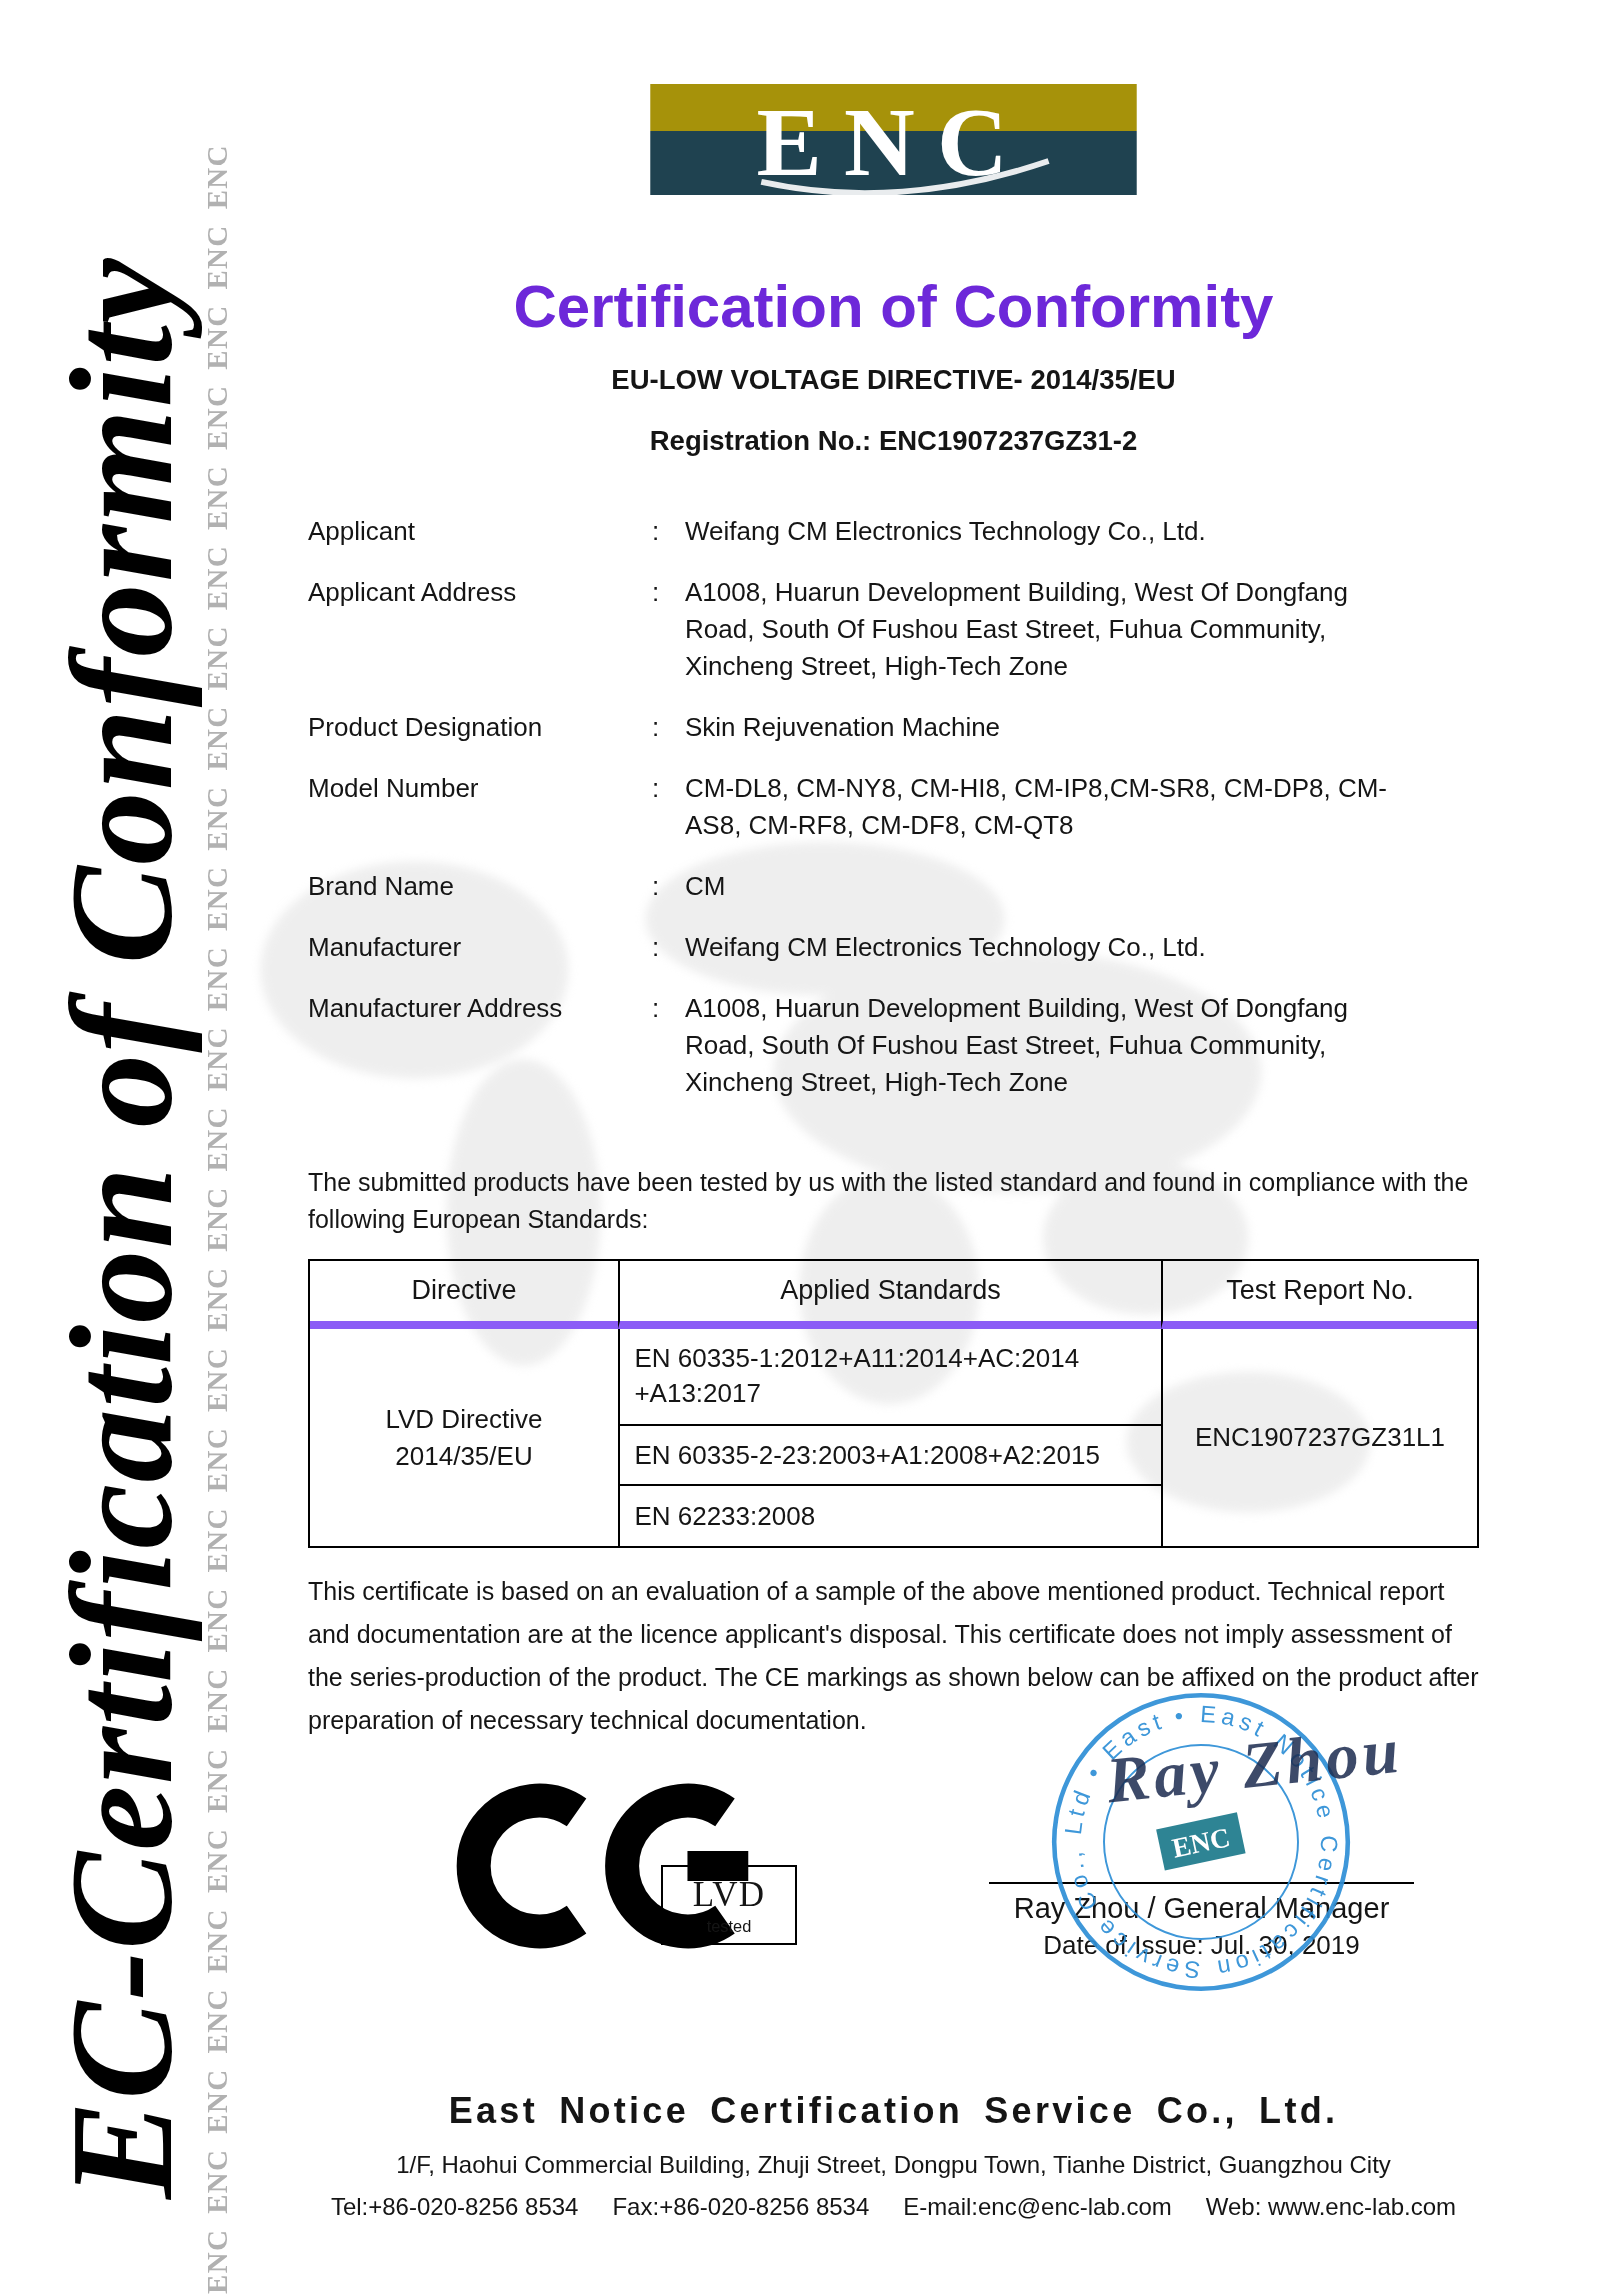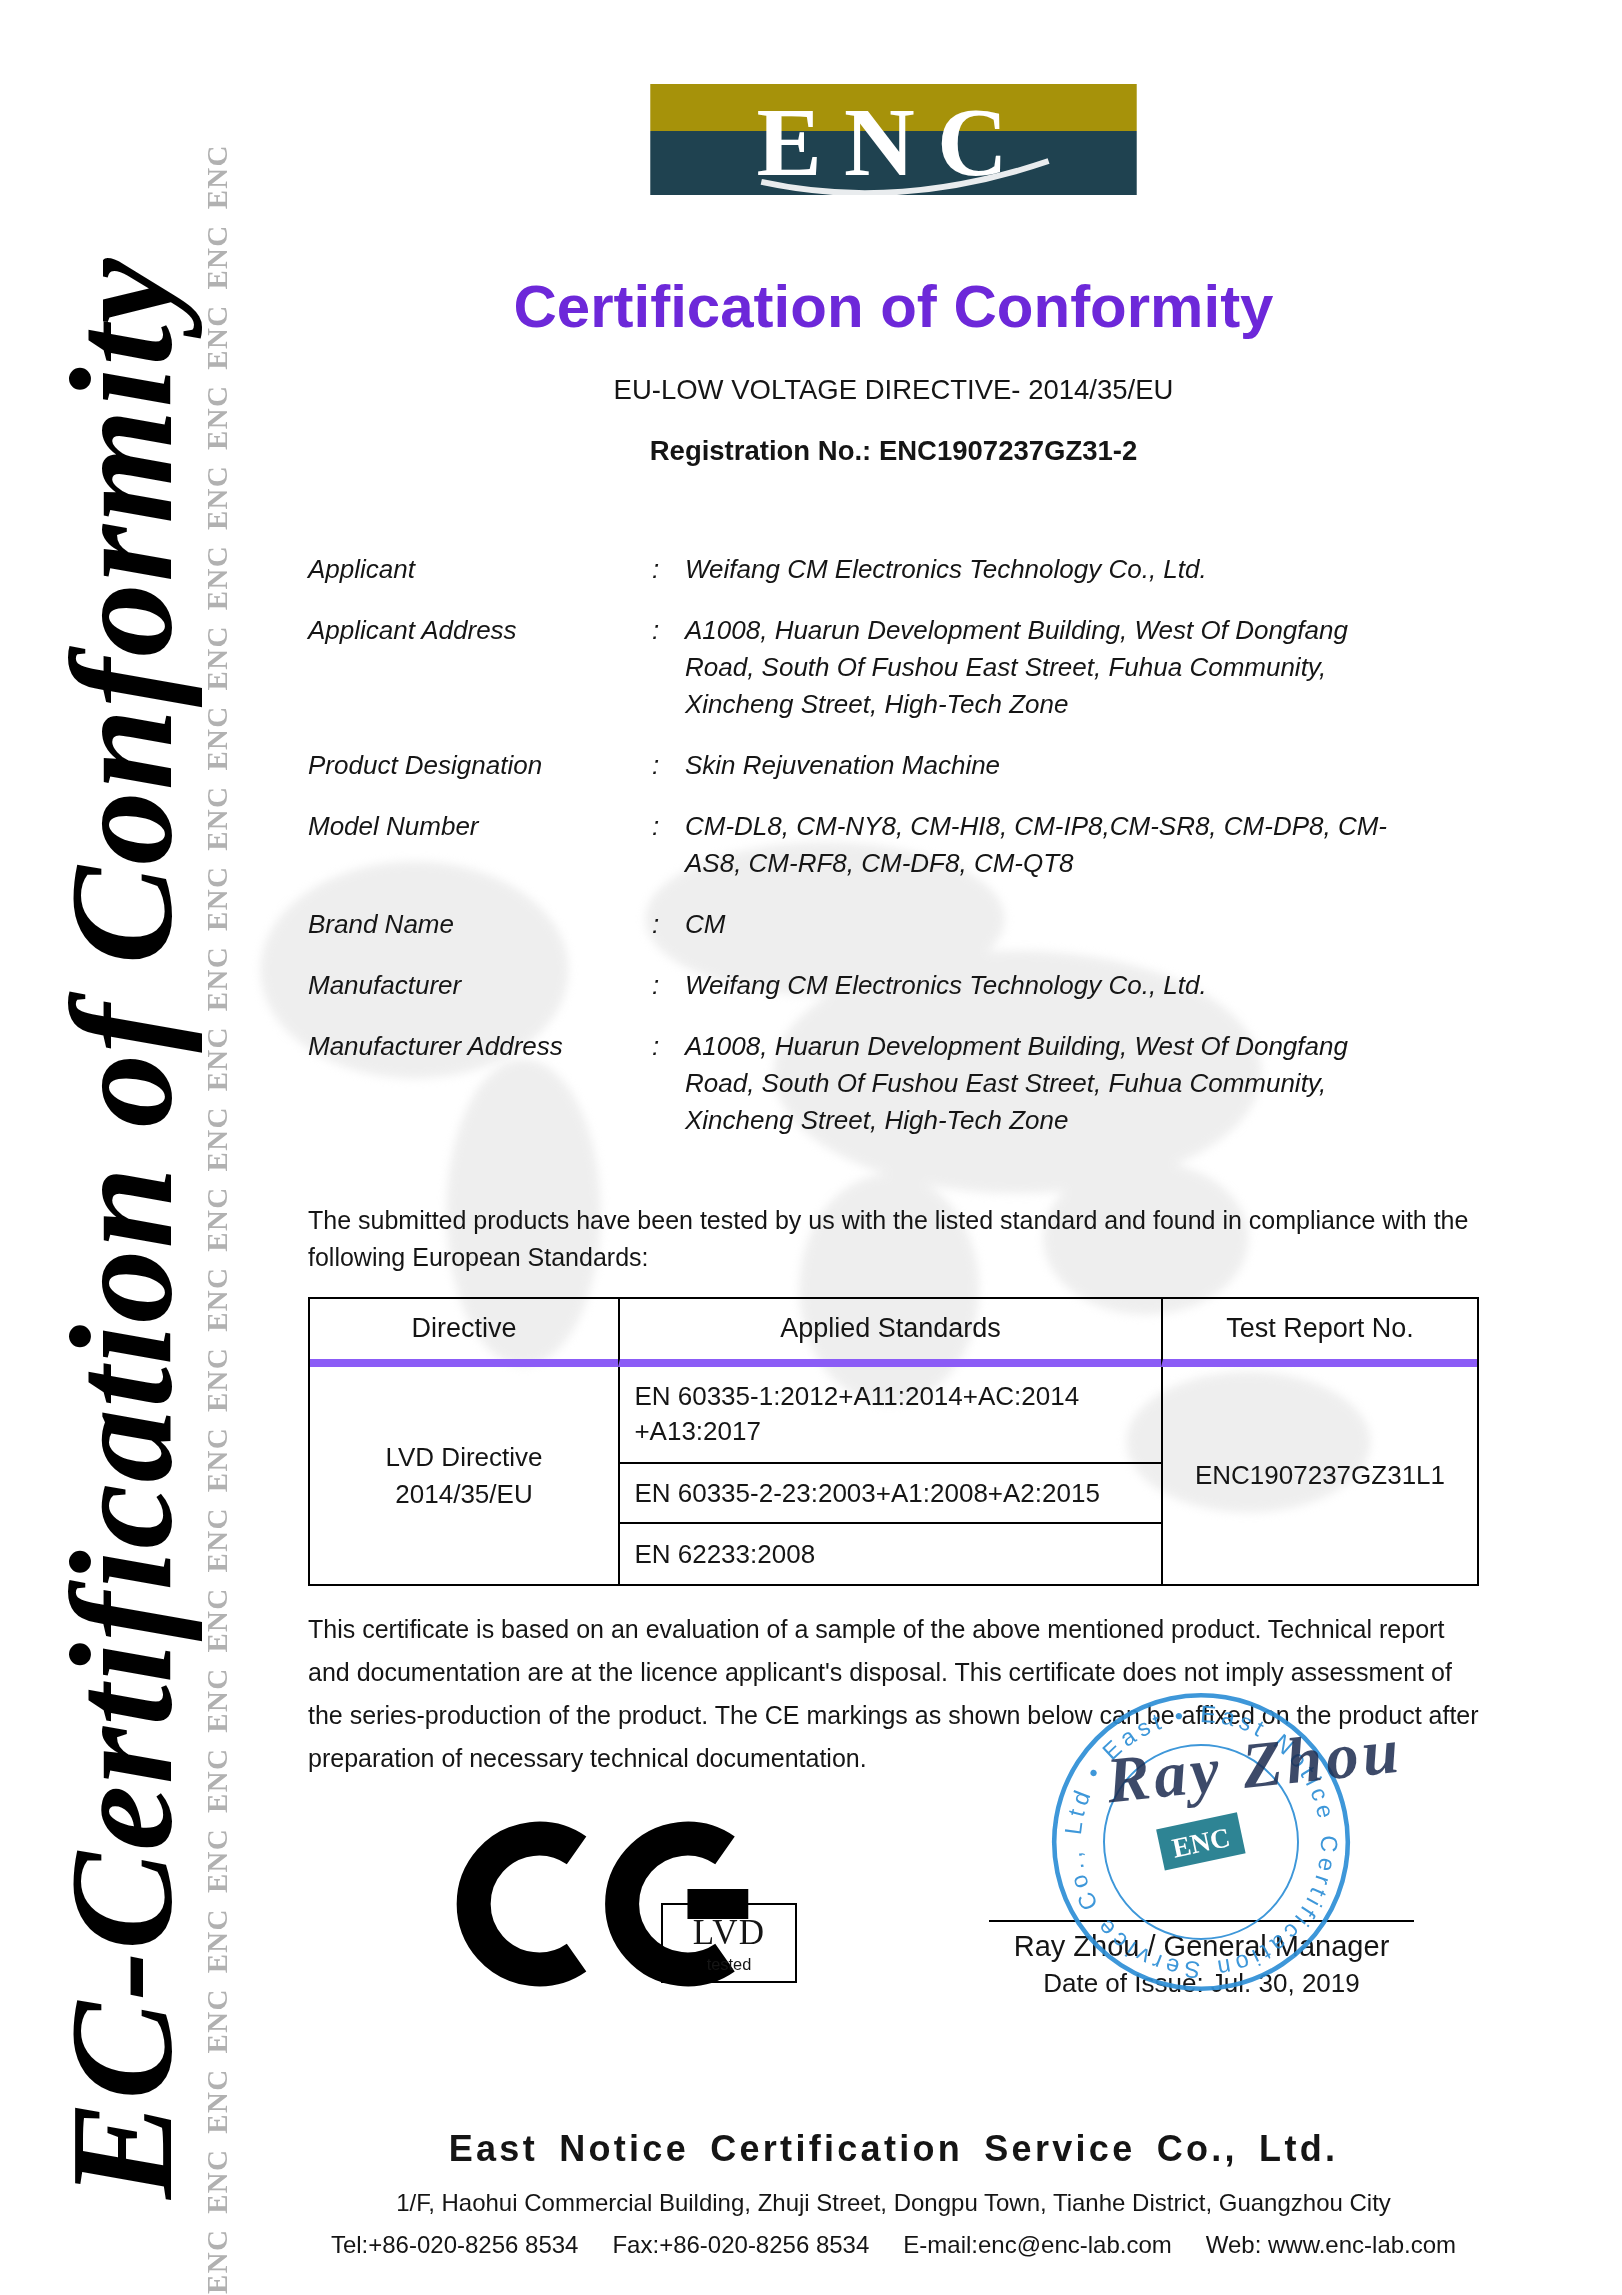--- a/index.html
+++ b/index.html
@@ -29,24 +29,24 @@
     position:absolute; left:222px; top:753px; width:1283px; height:1021px;
     z-index:0; opacity:.5; filter:blur(4.6px);
   }
 
   
   .content { position:absolute; left:308px; top:0; width:1171px; z-index:1; }
 
   .logo { width:487px; height:111px; margin:84px auto 0; display:block; }
 
   .page-title { margin-top:77px; text-align:center; font-size:60px; font-weight:bold; color:#6d28d9; }
-  .subtitle   { margin-top:33px; text-align:center; font-size:27.5px; font-weight:normal; }
+  .subtitle   { margin-top:23px; text-align:center; font-size:27.5px; font-weight:bold; }
   .regline    { margin-top:29px; text-align:center; font-size:27.5px; font-weight:bold; }
 
-  .fields { margin-top:84px;font-style:italic; }
+  .fields { margin-top:56px; }
   .frow { display:flex; font-size:26px; line-height:37px; margin-bottom:24px; }
   .flabel { width:344px; }
   .fcolon { width:33px; }
   .fvalue { width:739px; }
 
   .intro { margin-top:63px; font-size:25px; line-height:37px; }
 
   .ctable { margin-top:21px; border:2px solid #000; font-size:26px; }
   .trow, .tbody { display:flex; }
   .c1 { width:308px; } .c2 { width:543px; } .c3 { flex:1; }

